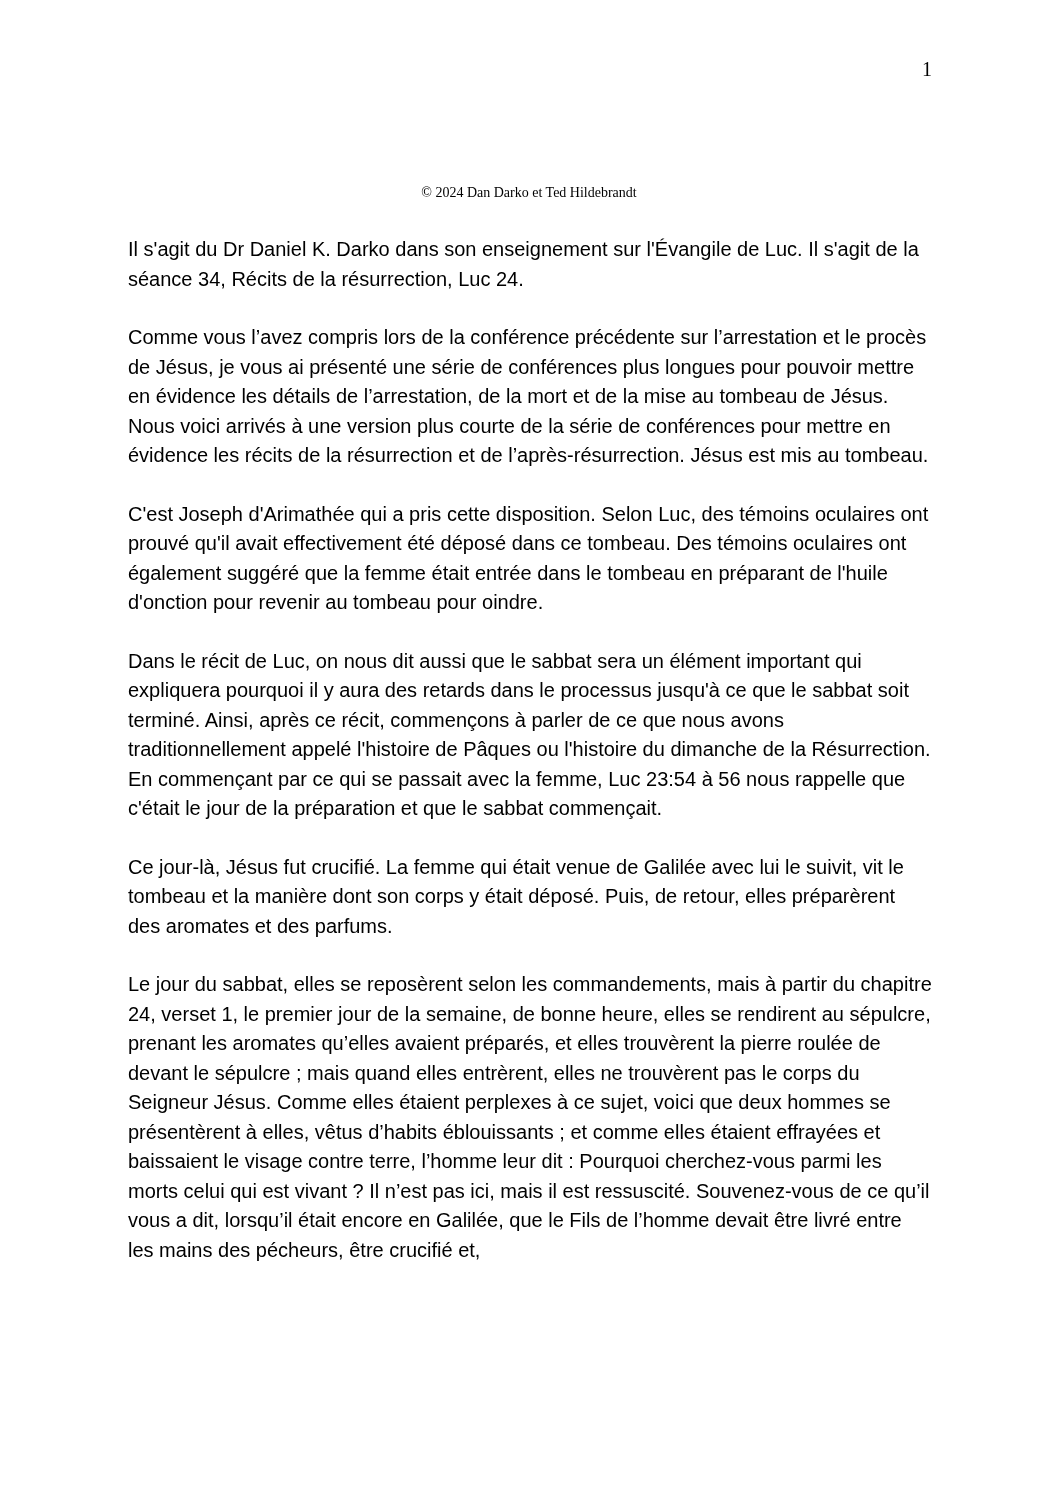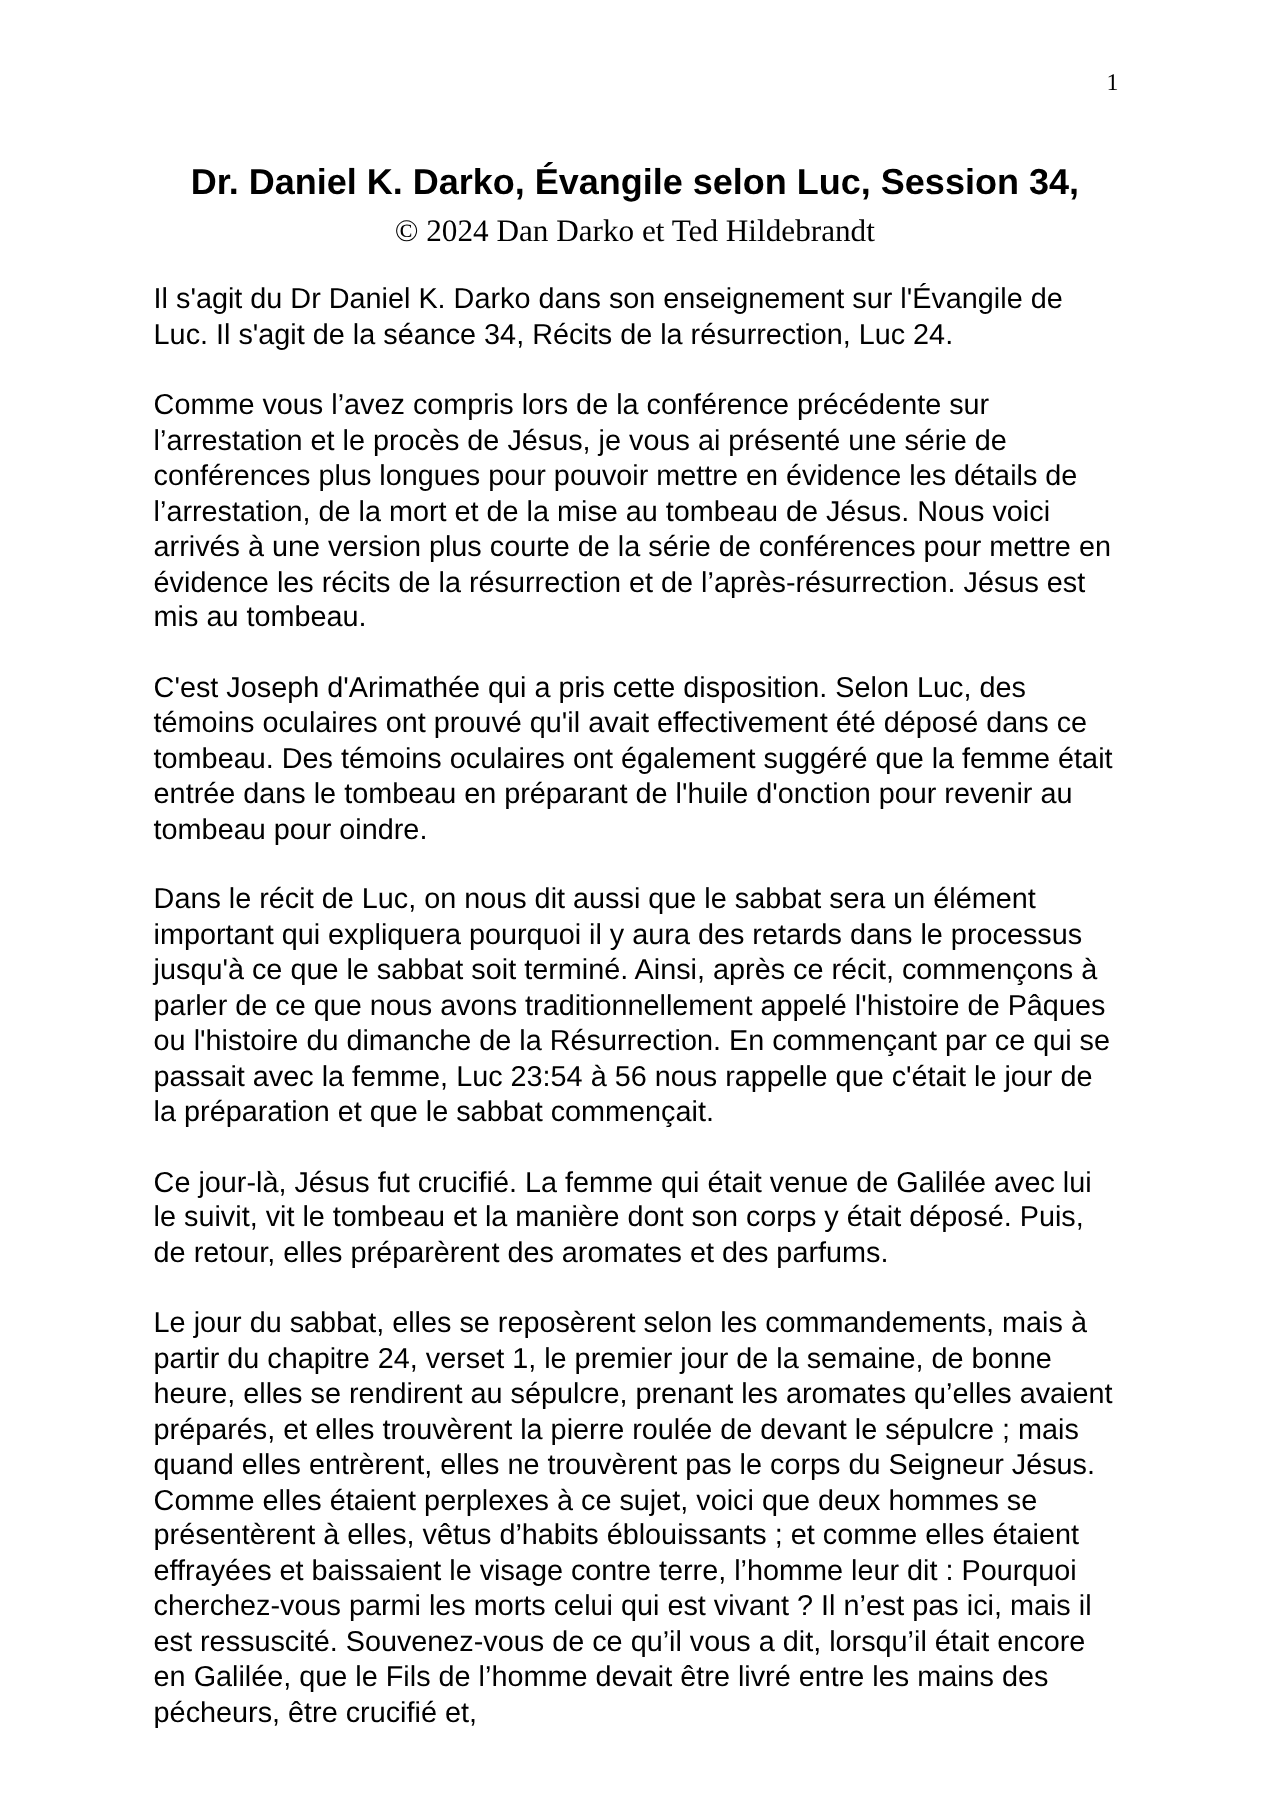--- a/index.html
+++ b/index.html
@@ -33,46 +33,46 @@
     width: 860px;
     font-family: "Liberation Sans", sans-serif;
     font-weight: bold;
     font-size: 30px;
     line-height: 45px;
     color: #000000;
   }
   .doc-copyright {
     margin: 4px auto 0 auto;
     font-family: "Liberation Serif", serif;
-    font-size: 26px;
+    font-size: 14px;
     line-height: 28px;
     color: #000000;
   }
   .doc-body {
     margin: 28px 126px 0 128px;
     font-family: "Liberation Sans", sans-serif;
-    font-size: 24px;
+    font-size: 20px;
     line-height: 29.5px;
     text-align: left;
     color: #000000;
   }
   .doc-body p.body-para {
     margin: 0 0 29px 0;
     padding: 0;
   }
 </style>
 </head>
 <body>
 
 <div class="page">
   <div class="page-number">1</div>
 
   <div class="doc-header">
     <h1 class="doc-title">
-      <span>Dr. Daniel K. Darko, Évangile selon Luc, Session 34,</span><br>
+      <br>
     </h1>
     <div class="doc-copyright">© 2024 Dan Darko et Ted Hildebrandt</div>
   </div>
 
   <div class="doc-body">
       <p class="body-para">Il s'agit du Dr Daniel K. Darko dans son enseignement sur l'Évangile de Luc. Il s'agit de la séance 34, Récits de la résurrection, Luc 24.</p>
       <p class="body-para">Comme vous l’avez compris lors de la conférence précédente sur l’arrestation et le procès de Jésus, je vous ai présenté une série de conférences plus longues pour pouvoir mettre en évidence les détails de l’arrestation, de la mort et de la mise au tombeau de Jésus. Nous voici arrivés à une version plus courte de la série de conférences pour mettre en évidence les récits de la résurrection et de l’après-résurrection. Jésus est mis au tombeau.</p>
       <p class="body-para">C'est Joseph d'Arimathée qui a pris cette disposition. Selon Luc, des témoins oculaires ont prouvé qu'il avait effectivement été déposé dans ce tombeau. Des témoins oculaires ont également suggéré que la femme était entrée dans le tombeau en préparant de l'huile d'onction pour revenir au tombeau pour oindre.</p>
       <p class="body-para">Dans le récit de Luc, on nous dit aussi que le sabbat sera un élément important qui expliquera pourquoi il y aura des retards dans le processus jusqu'à ce que le sabbat soit terminé. Ainsi, après ce récit, commençons à parler de ce que nous avons traditionnellement appelé l'histoire de Pâques ou l'histoire du dimanche de la Résurrection. En commençant par ce qui se passait avec la femme, Luc 23:54 à 56 nous rappelle que c'était le jour de la préparation et que le sabbat commençait.</p>
       <p class="body-para">Ce jour-là, Jésus fut crucifié. La femme qui était venue de Galilée avec lui le suivit, vit le tombeau et la manière dont son corps y était déposé. Puis, de retour, elles préparèrent des aromates et des parfums.</p>

